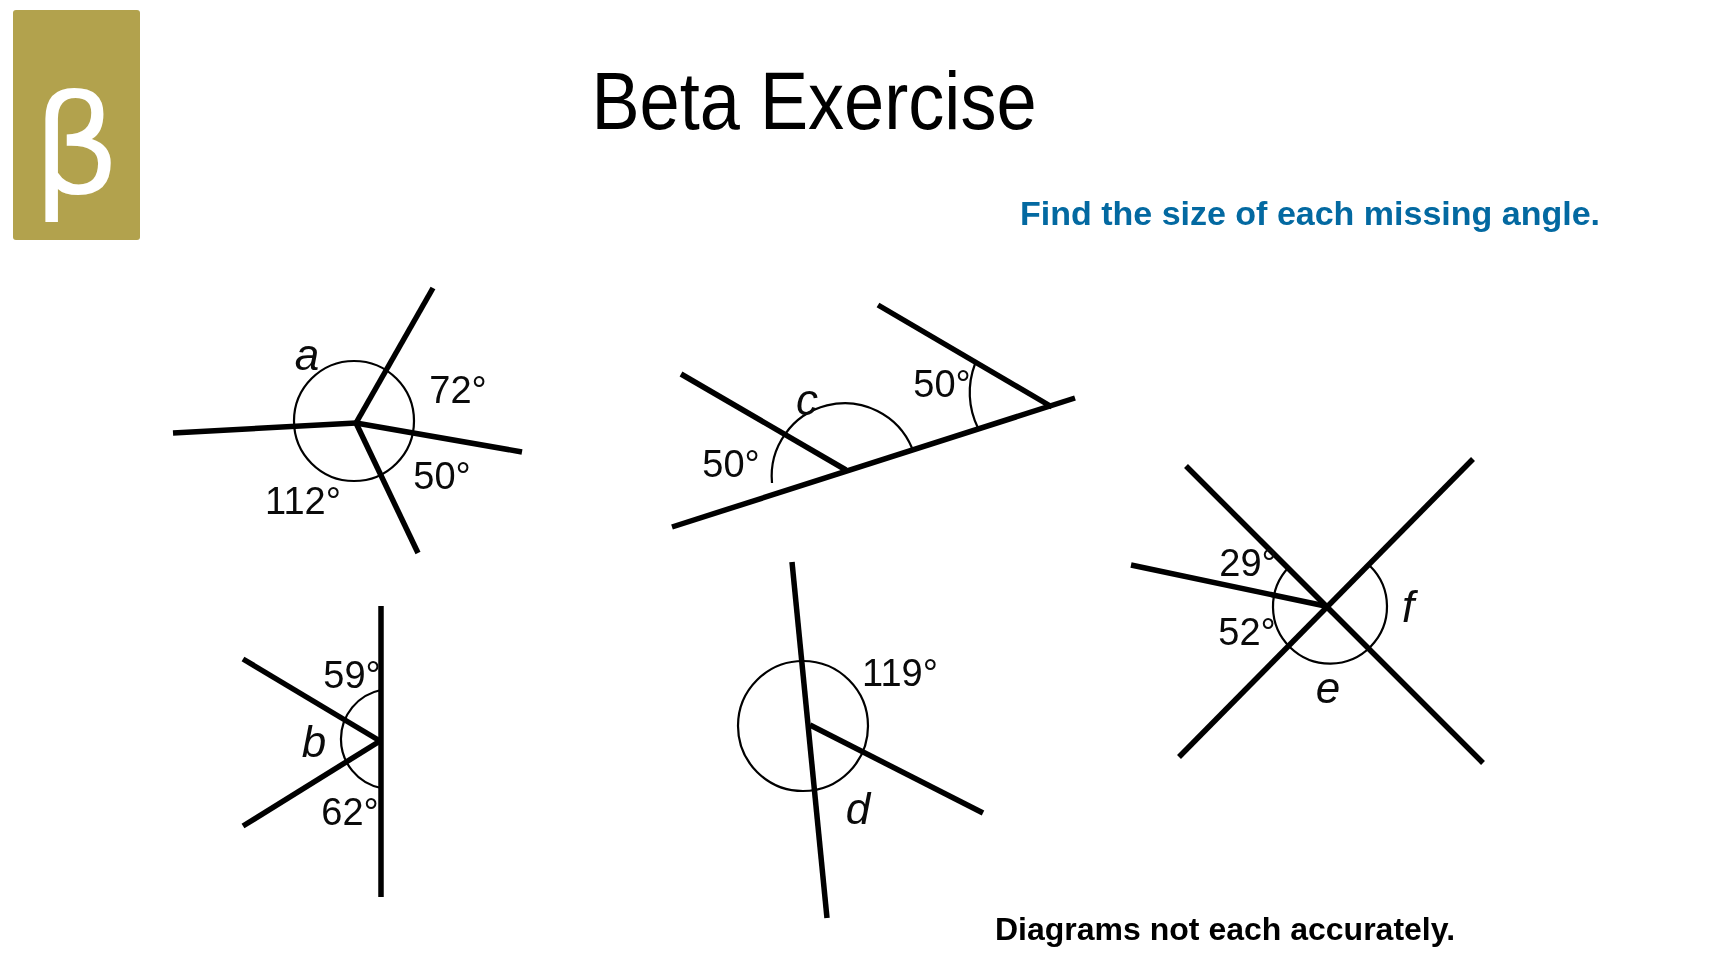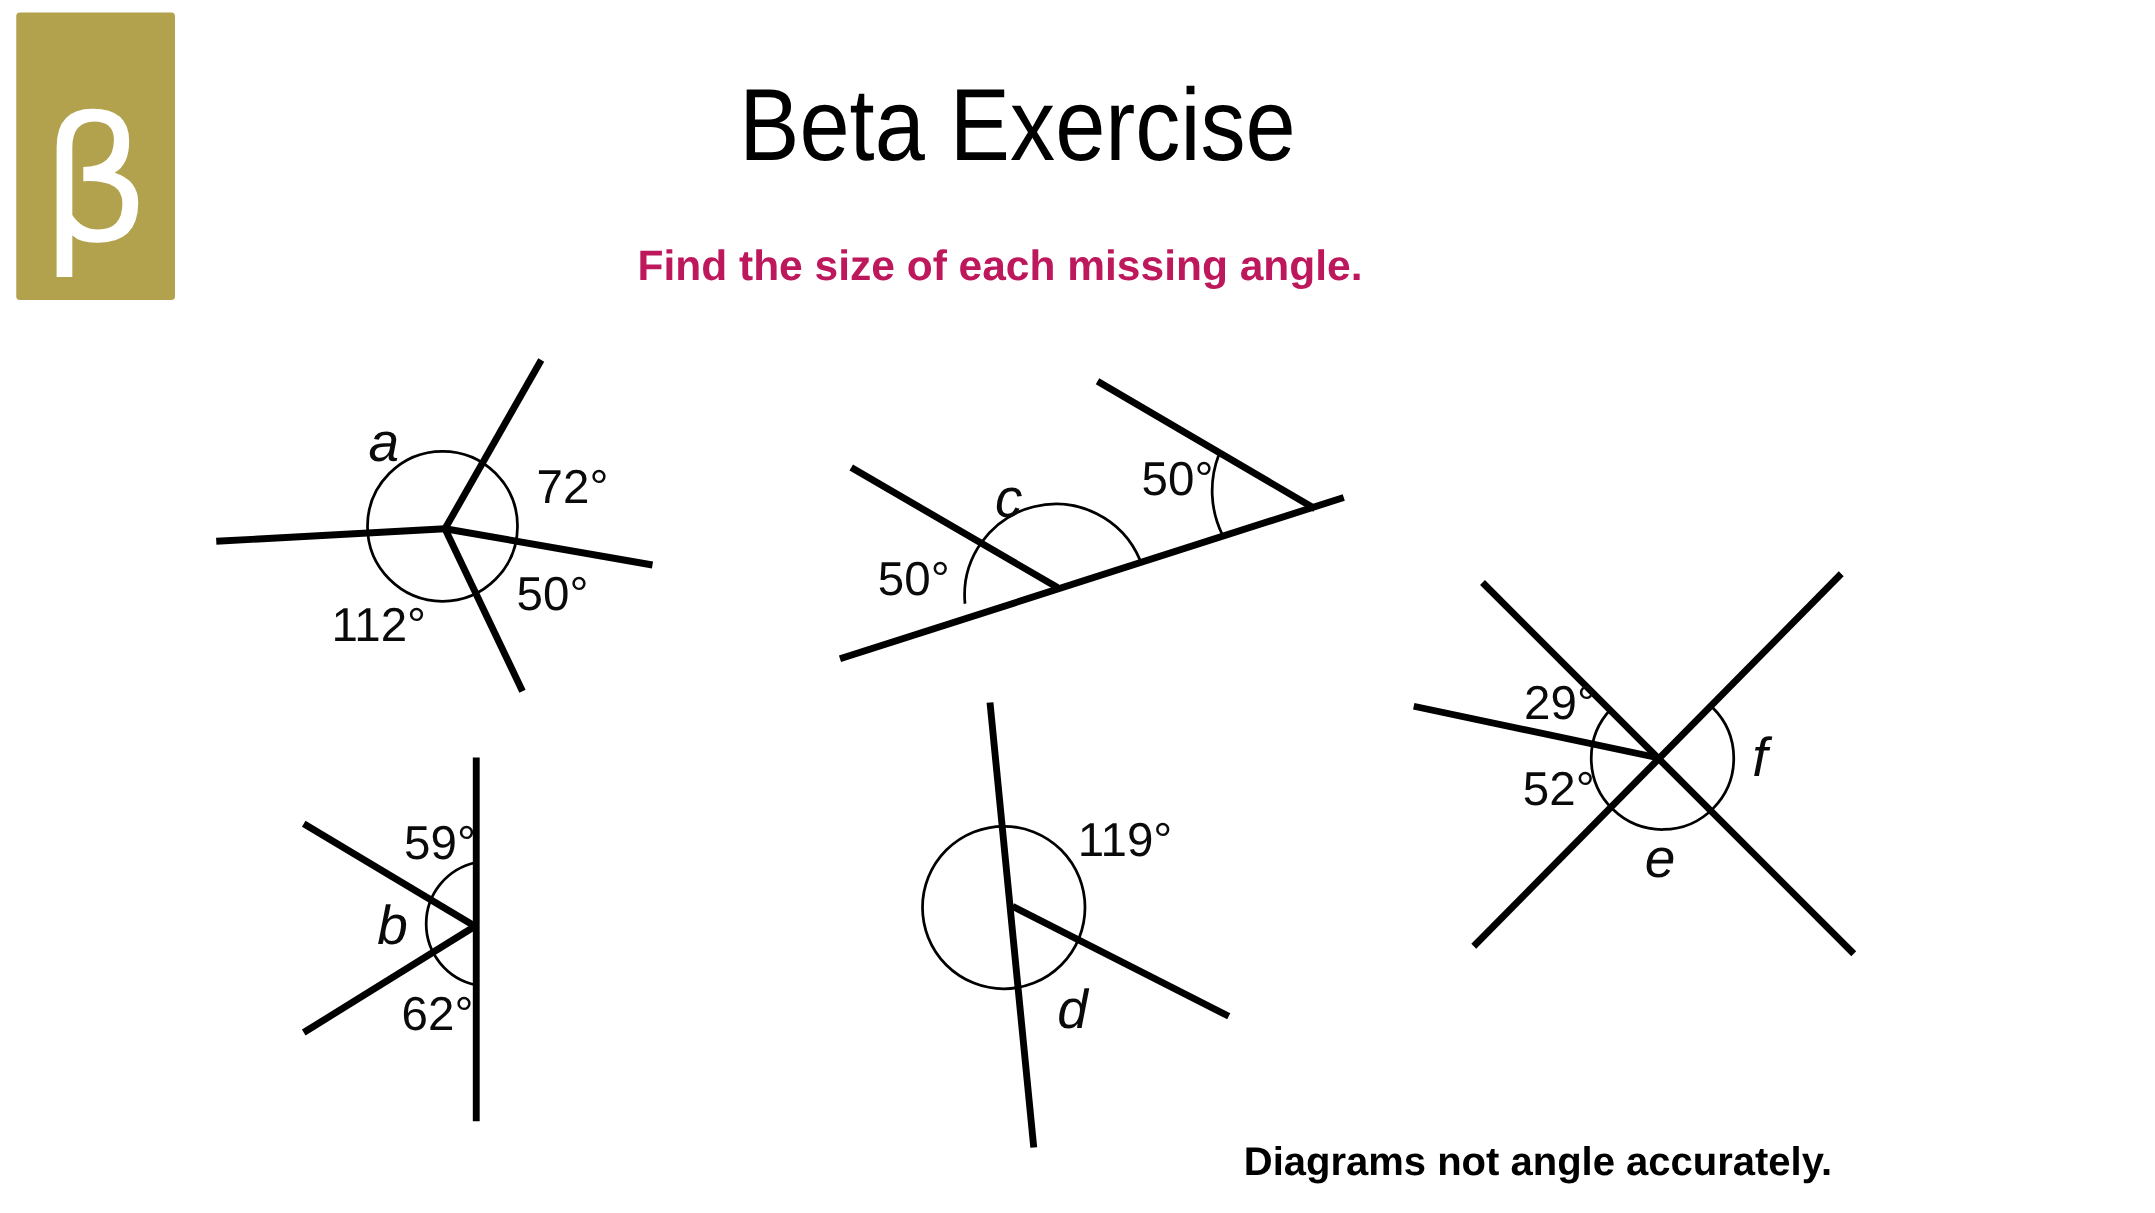--- a/index.html
+++ b/index.html
@@ -17,43 +17,43 @@
     font-family:"DejaVu Sans", sans-serif;
     font-size:138px;line-height:1;color:#ffffff;font-weight:400;
   }
   .title{
     position:absolute;left:0;top:54px;width:1628px;text-align:center;
     font-size:82px;font-weight:300;color:#000;
     transform:scaleX(0.88);transform-origin:814px 50%;
     letter-spacing:0px;white-space:nowrap;
   }
   .subtitle{
-    position:absolute;left:0;top:194px;width:1600px;text-align:center;
-    font-size:34px;font-weight:bold;color:#be185d;white-space:nowrap;
+    position:absolute;left:0;top:194px;width:1600px;text-align:right;
+    font-size:34px;font-weight:bold;color:#0369a1;white-space:nowrap;
   }
   .footer{
     position:absolute;left:995px;top:911px;
     font-size:32px;font-weight:bold;color:#000;white-space:nowrap;
   }
   svg.sheet{position:absolute;left:0;top:0;}
   .thick{stroke:#000;stroke-width:5.5;fill:none;}
   .thin{stroke:#000;stroke-width:2.2;fill:none;}
   text.ang{font-family:"Liberation Sans", sans-serif;font-size:38px;fill:#0a0a0a;}
   text.var{font-family:"Liberation Sans", sans-serif;font-size:44px;font-style:italic;fill:#0a0a0a;}
 </style>
 </head>
 <body>
 
 <div class="logo">
   <span class="beta">β</span>
 </div>
 
 <div class="title">Beta Exercise</div>
 <div class="subtitle">Find the size of each missing angle.</div>
-<div class="footer">Diagrams not angle accurately.</div>
+<div class="footer">Diagrams not each accurately.</div>
 
 <svg class="sheet" width="1724" height="970" viewBox="0 0 1724 970">
 
   <g>
     <circle class="thin" cx="354" cy="421" r="60"></circle>
     <line class="thick" x1="356" y1="423" x2="433" y2="288"></line>
     <line class="thick" x1="356" y1="423" x2="173" y2="433"></line>
     <line class="thick" x1="356" y1="423" x2="522" y2="452"></line>
     <line class="thick" x1="356" y1="423" x2="418" y2="553"></line>
     <text class="var" x="307" y="354" text-anchor="middle" dominant-baseline="central">a</text>

